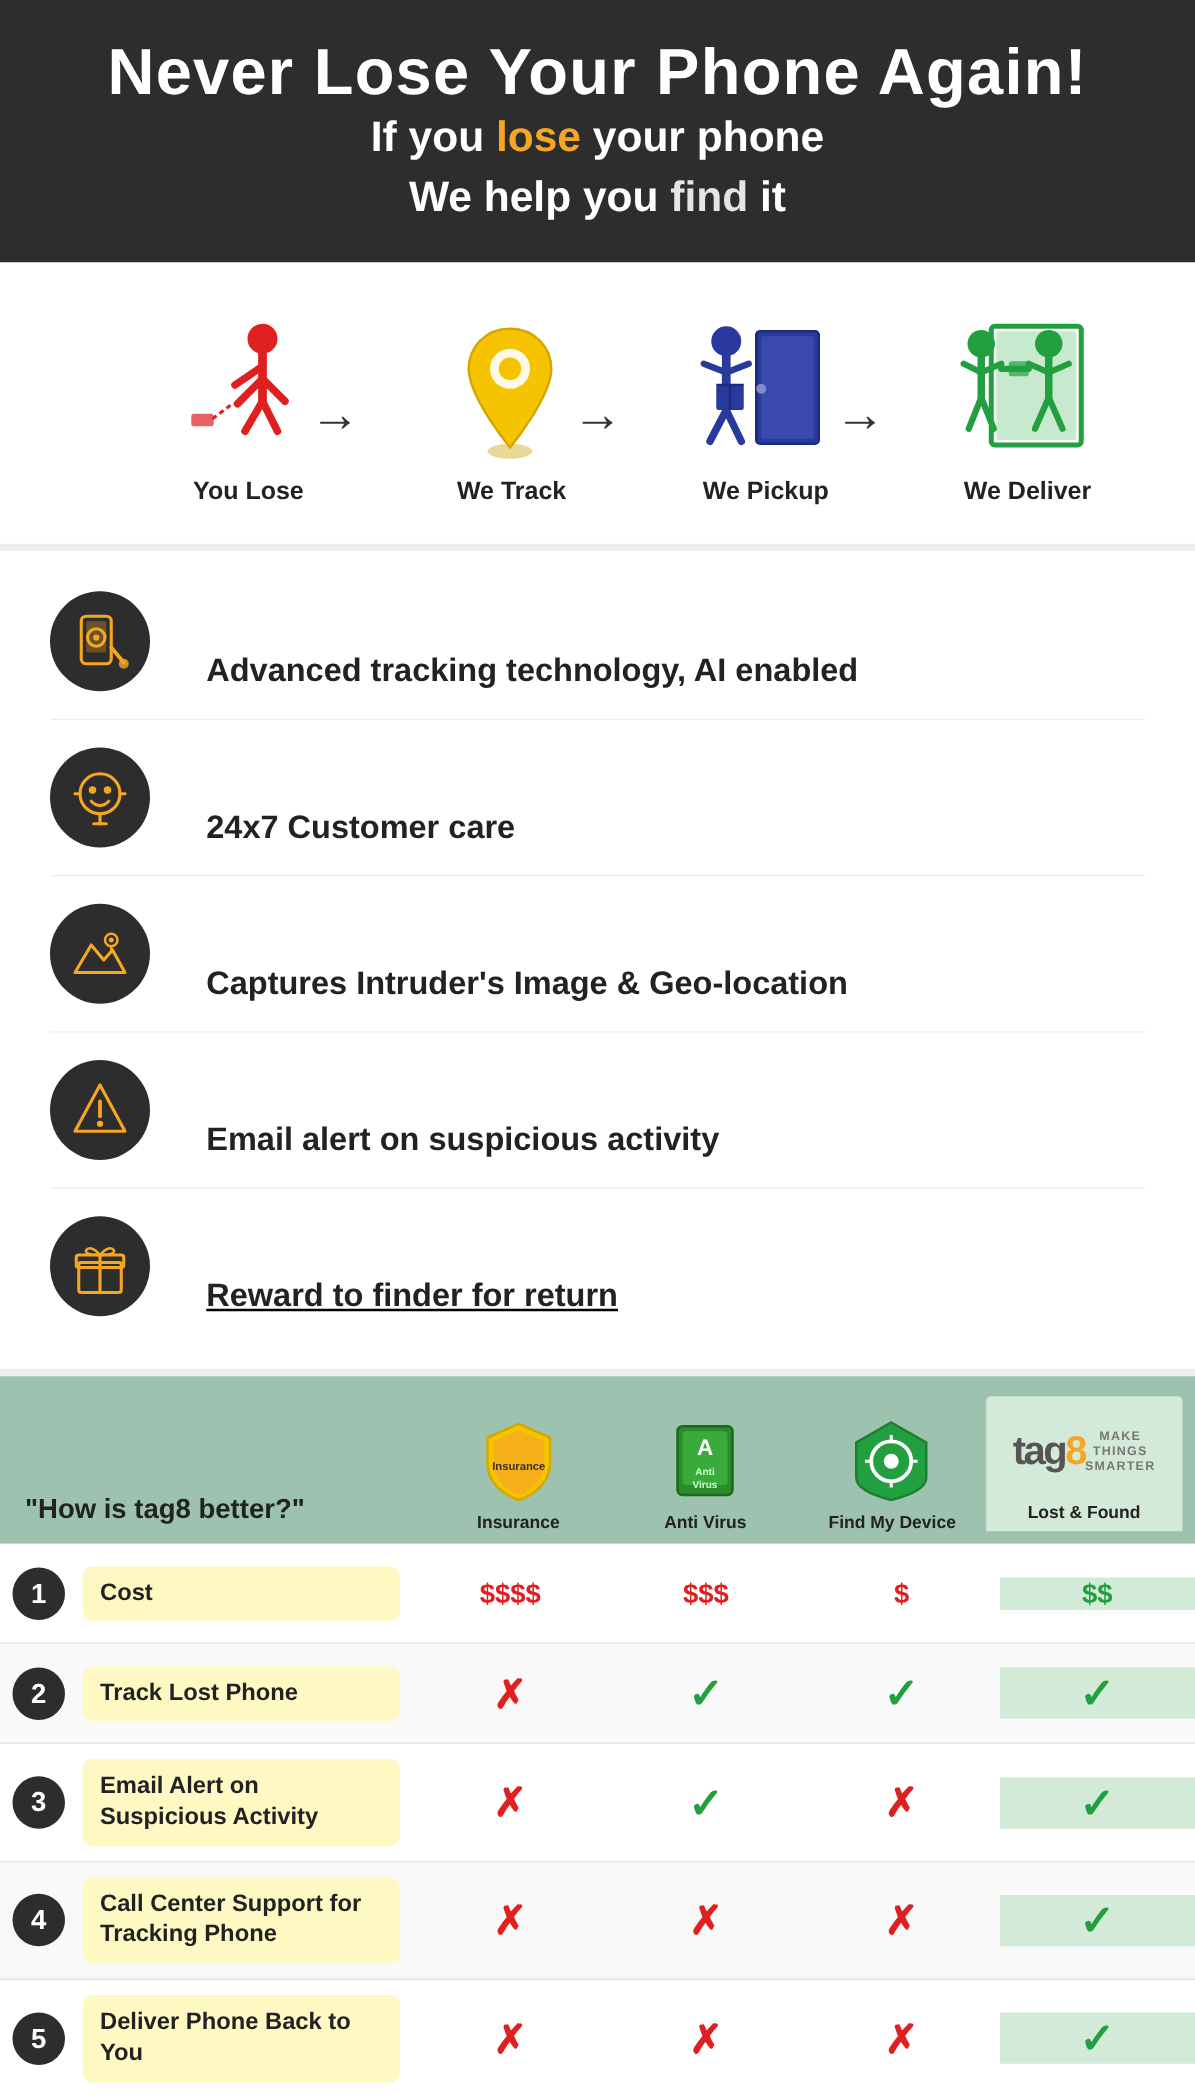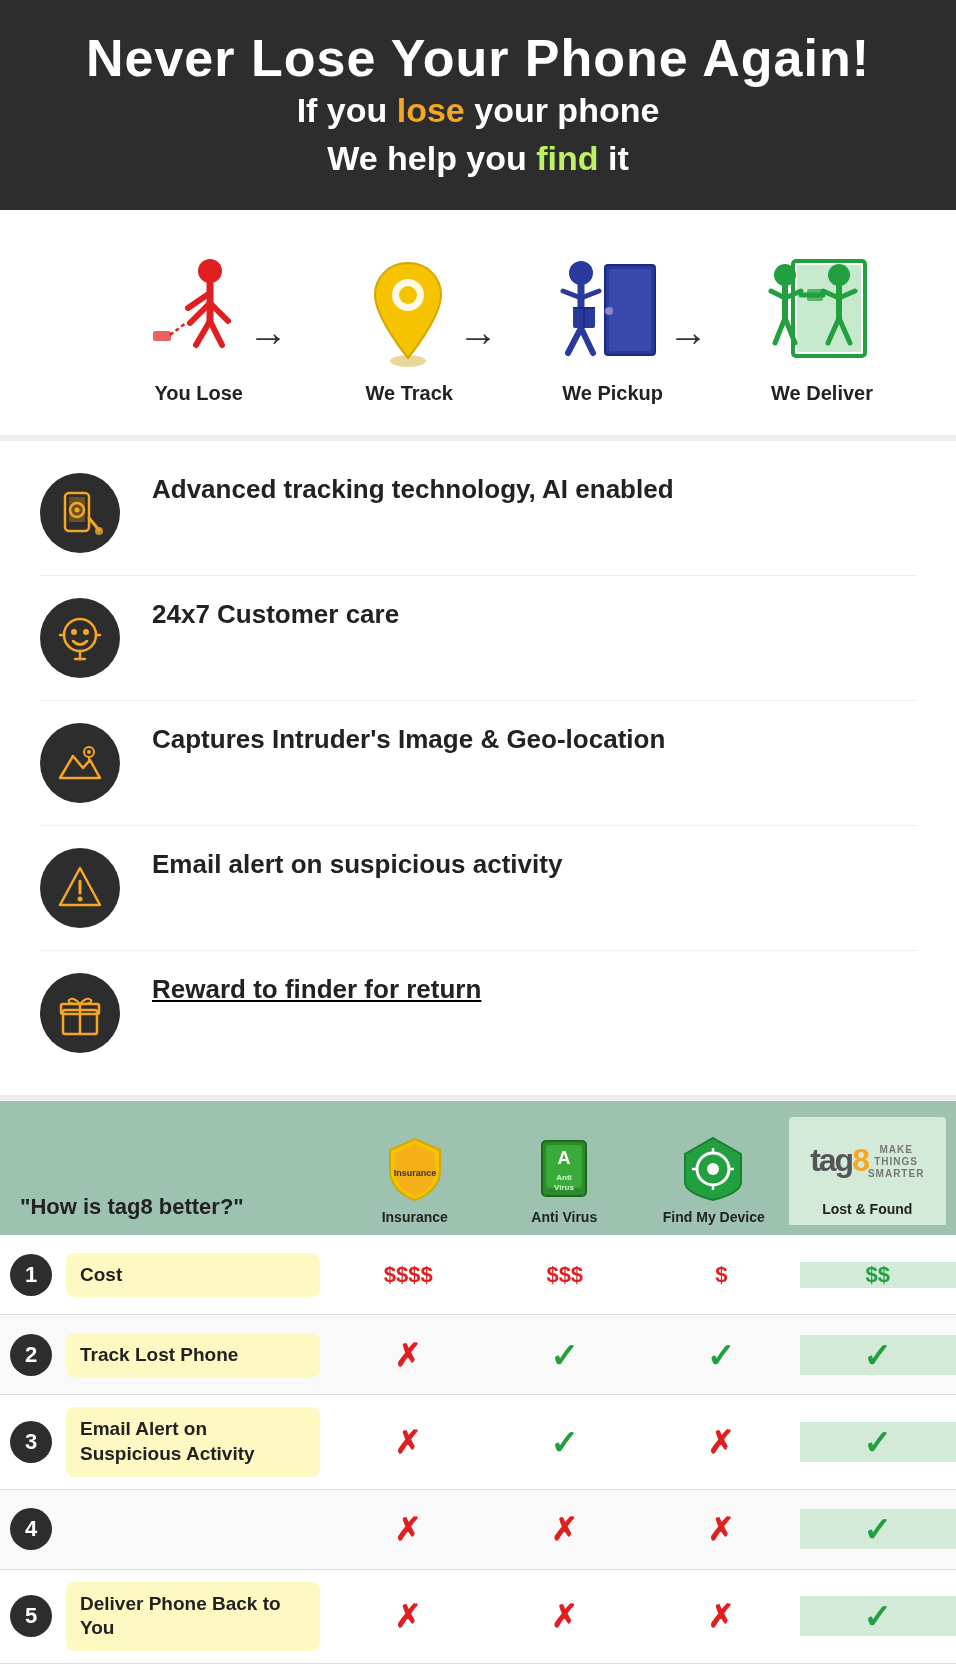--- a/index.html
+++ b/index.html
@@ -67,24 +67,24 @@
       padding-right: 5px;
     }
 
     
     .features-section {
       background: #fff;
       padding: 10px 40px 20px;
     }
     .feature-item {
       display: flex;
-      align-items: flex-start;
+      align-items: flex-end;
       padding: 22px 0;
       border-bottom: 1px solid #eee;
-      gap: 32px;
+      gap: 45px;
     }
     .feature-item:last-child { border-bottom: none; text-decoration: underline; }
     .feature-icon-circle {
       width: 80px;
       height: 80px;
       border-radius: 50%;
       background: #2d2d2d;
       display: flex;
       align-items: center;
       justify-content: center;
@@ -203,21 +203,21 @@
       background: #eee;
     }
   </style>
 </head>
 <body>
 
 <div class="header">
   <h1>Never Lose Your Phone Again!</h1>
   <p>
     <span>If you </span><span style="color:#f5a623;">lose</span><span> your phone</span><br>
-    <span>We help you </span><span style="color:#bef264;">find</span><span> it</span>
+    <span>We help you </span><span style="color:#e5e5e5;">find</span><span> it</span>
   </p>
 </div>
 
 <div class="flow-section">
 
   <div class="flow-item">
     <div class="flow-icon-area">
       <svg width="95" height="115" viewBox="0 0 95 115">
 
         <rect x="5" y="78" width="18" height="10" rx="2" fill="#e02020" opacity="0.7"></rect>
@@ -498,20 +498,21 @@
       <span class="cross">✗</span>
     </div>
     <div class="comp-cell tag8-col">
       <span class="check">✓</span>
     </div>
   </div>
 
   <div class="comp-row">
     <div class="comp-row-label">
       <div class="row-number-circle">4</div>
+      <div class="row-label-bg">Call Center Support for Tracking Phone</div>
     </div>
     <div class="comp-cell">
       <span class="cross">✗</span>
     </div>
     <div class="comp-cell">
       <span class="cross">✗</span>
     </div>
     <div class="comp-cell">
       <span class="cross">✗</span>
     </div>

